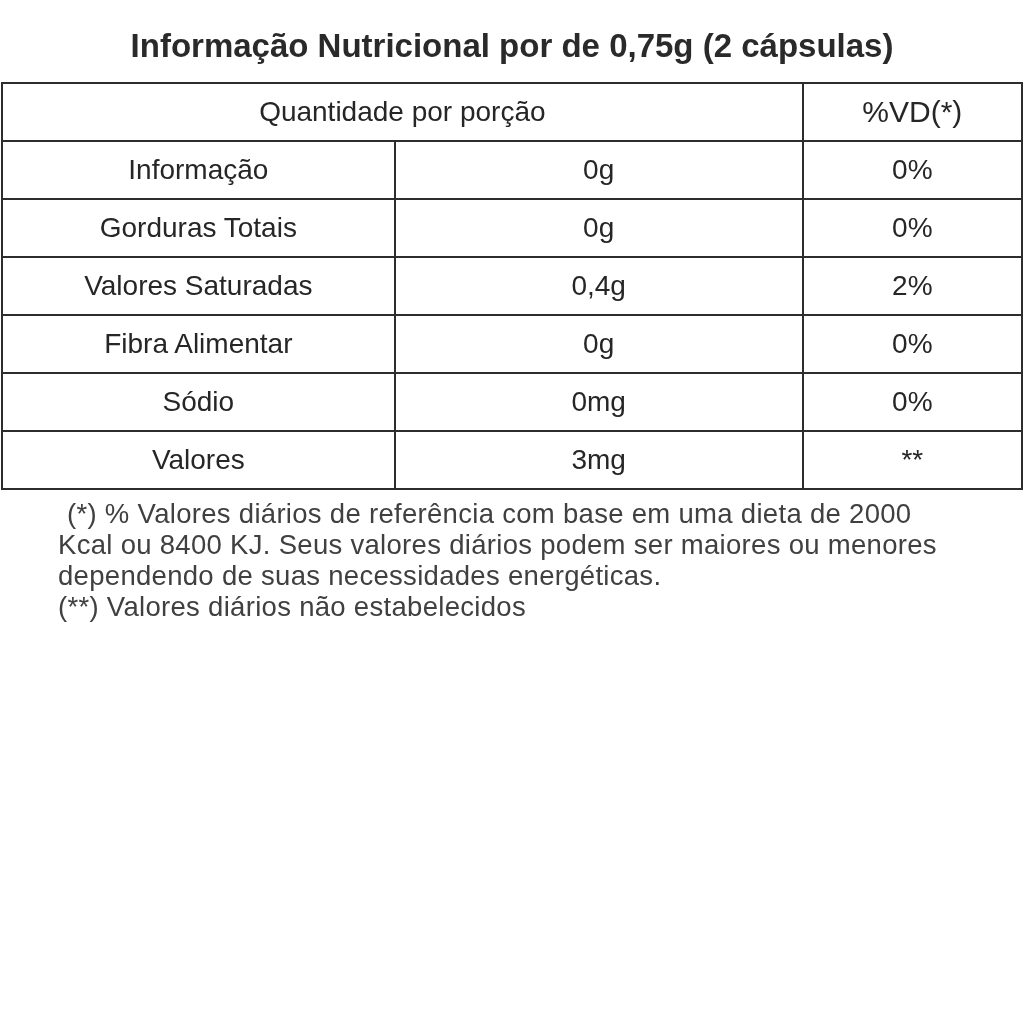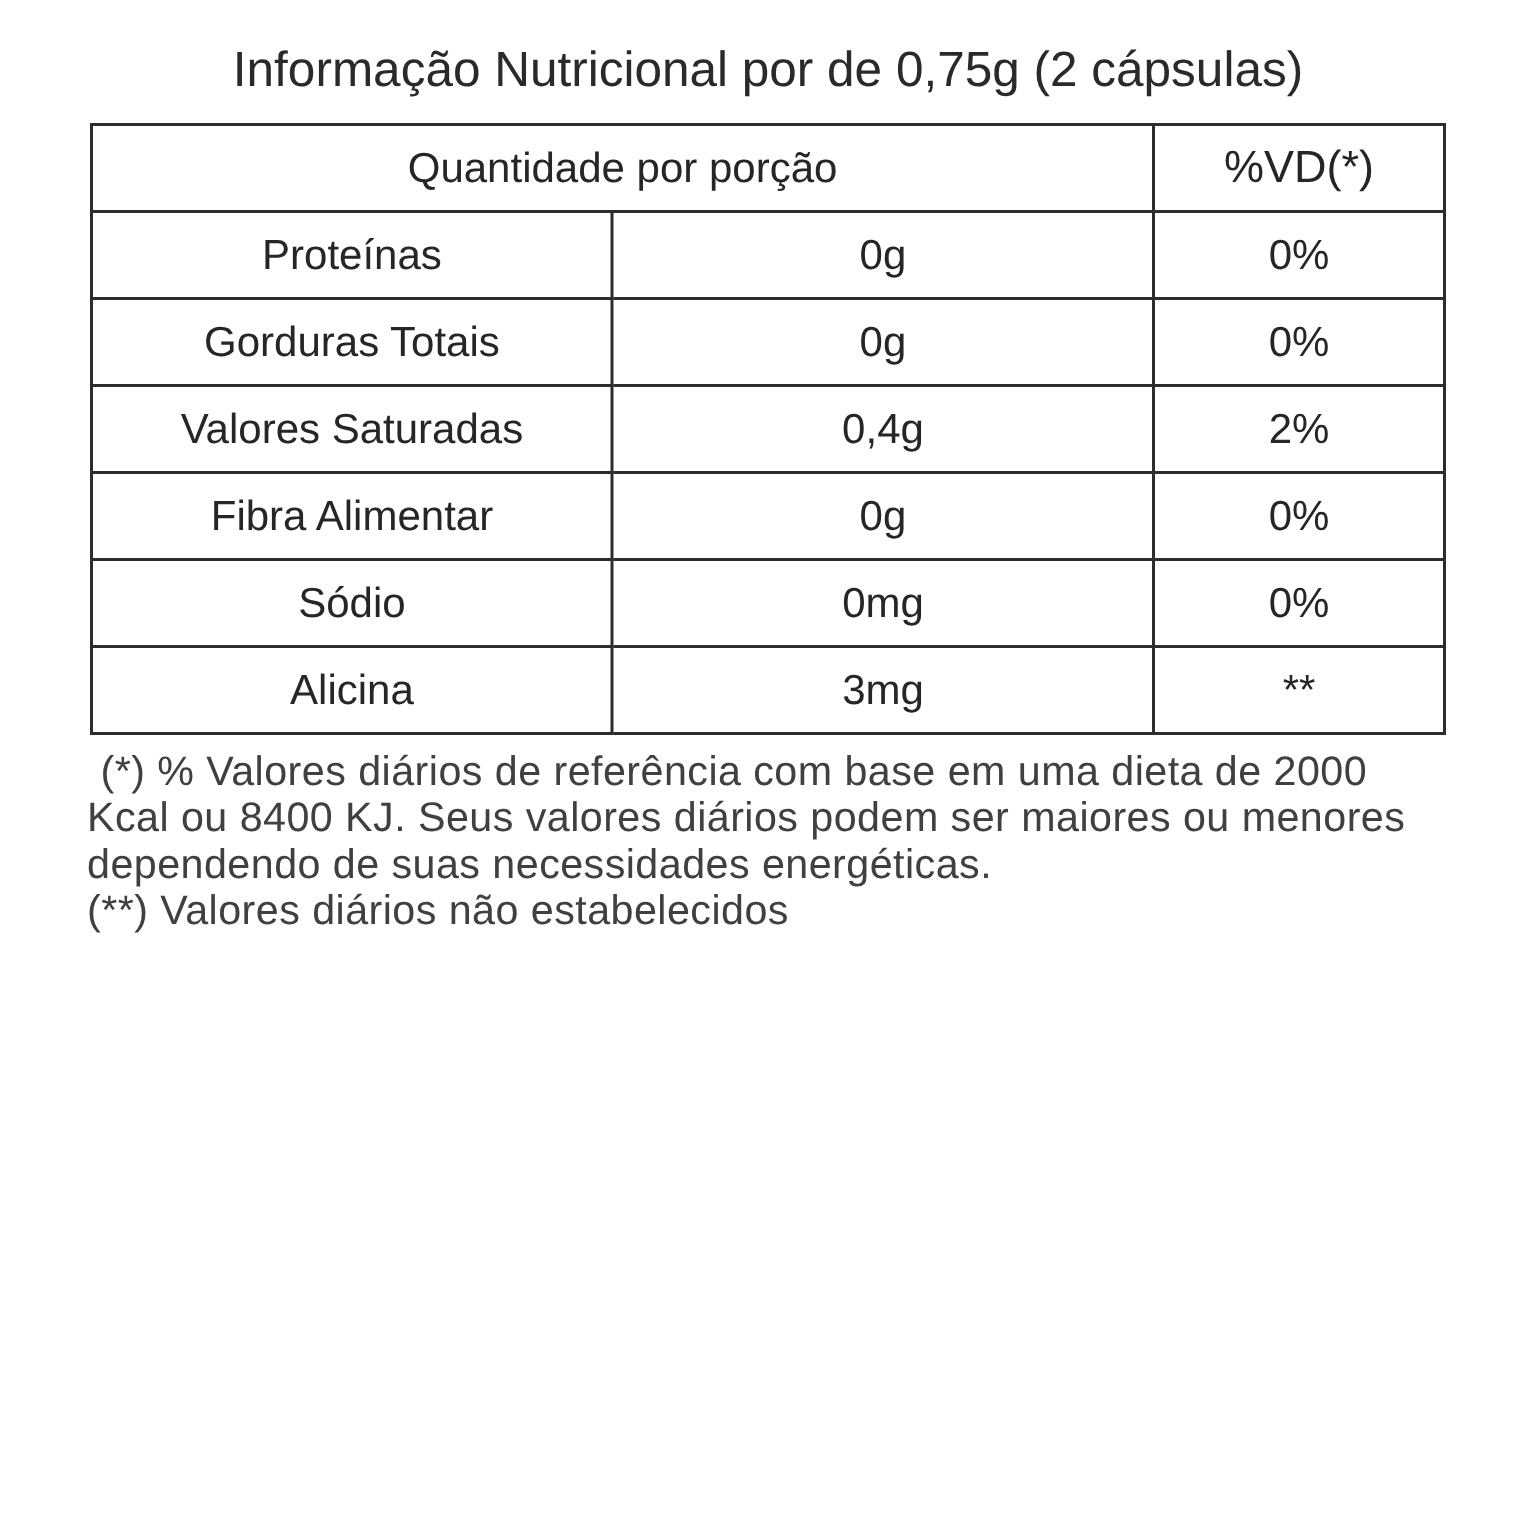--- a/index.html
+++ b/index.html
@@ -27,26 +27,26 @@
     line-height: 1.05;
     font-weight: 900;
     letter-spacing: 2px;
     color: #1c1c1c;
   }
   .subtitle {
     margin-top: 28px;
     text-align: center;
     font-size: 33px;
     line-height: 1.1;
-    font-weight: 400;
+    font-weight: 700;
     color: #2a2a2a;
   }
   table.nutrition-table {
     margin: 18px auto 0 auto;
-    width: 904px;
+    width: 1022px;
     border-collapse: collapse;
     table-layout: fixed;
   }
   .nutrition-table col.c1 { width: 38.5%; }
   .nutrition-table col.c2 { width: 40%; }
   .nutrition-table col.c3 { width: 21.5%; }
   .nutrition-table th,
   .nutrition-table td {
     border: 2px solid #2d2d2d;
     height: 56px;
@@ -90,21 +90,21 @@
       <col class="c3">
     </colgroup>
     <thead>
       <tr>
         <th colspan="2">Quantidade por porção</th>
         <th class="dv">%VD(*)</th>
       </tr>
     </thead>
     <tbody>
       <tr>
-        <td>Proteínas</td>
+        <td>Informação</td>
         <td>0g</td>
         <td>0%</td>
       </tr>
       <tr>
         <td>Gorduras Totais</td>
         <td>0g</td>
         <td>0%</td>
       </tr>
       <tr>
         <td>Valores Saturadas</td>
@@ -115,21 +115,21 @@
         <td>Fibra Alimentar</td>
         <td>0g</td>
         <td>0%</td>
       </tr>
       <tr>
         <td>Sódio</td>
         <td>0mg</td>
         <td>0%</td>
       </tr>
       <tr>
-        <td>Alicina</td>
+        <td>Valores</td>
         <td>3mg</td>
         <td>**</td>
       </tr>
     </tbody>
   </table>
 
   <div class="footnotes">
     <div class="fn-line fn-indent">(*) % Valores diários de referência com base em uma dieta de 2000</div>
     <div class="fn-line">Kcal ou 8400 KJ. Seus valores diários podem ser maiores ou menores</div>
     <div class="fn-line">dependendo de suas necessidades energéticas.</div>

